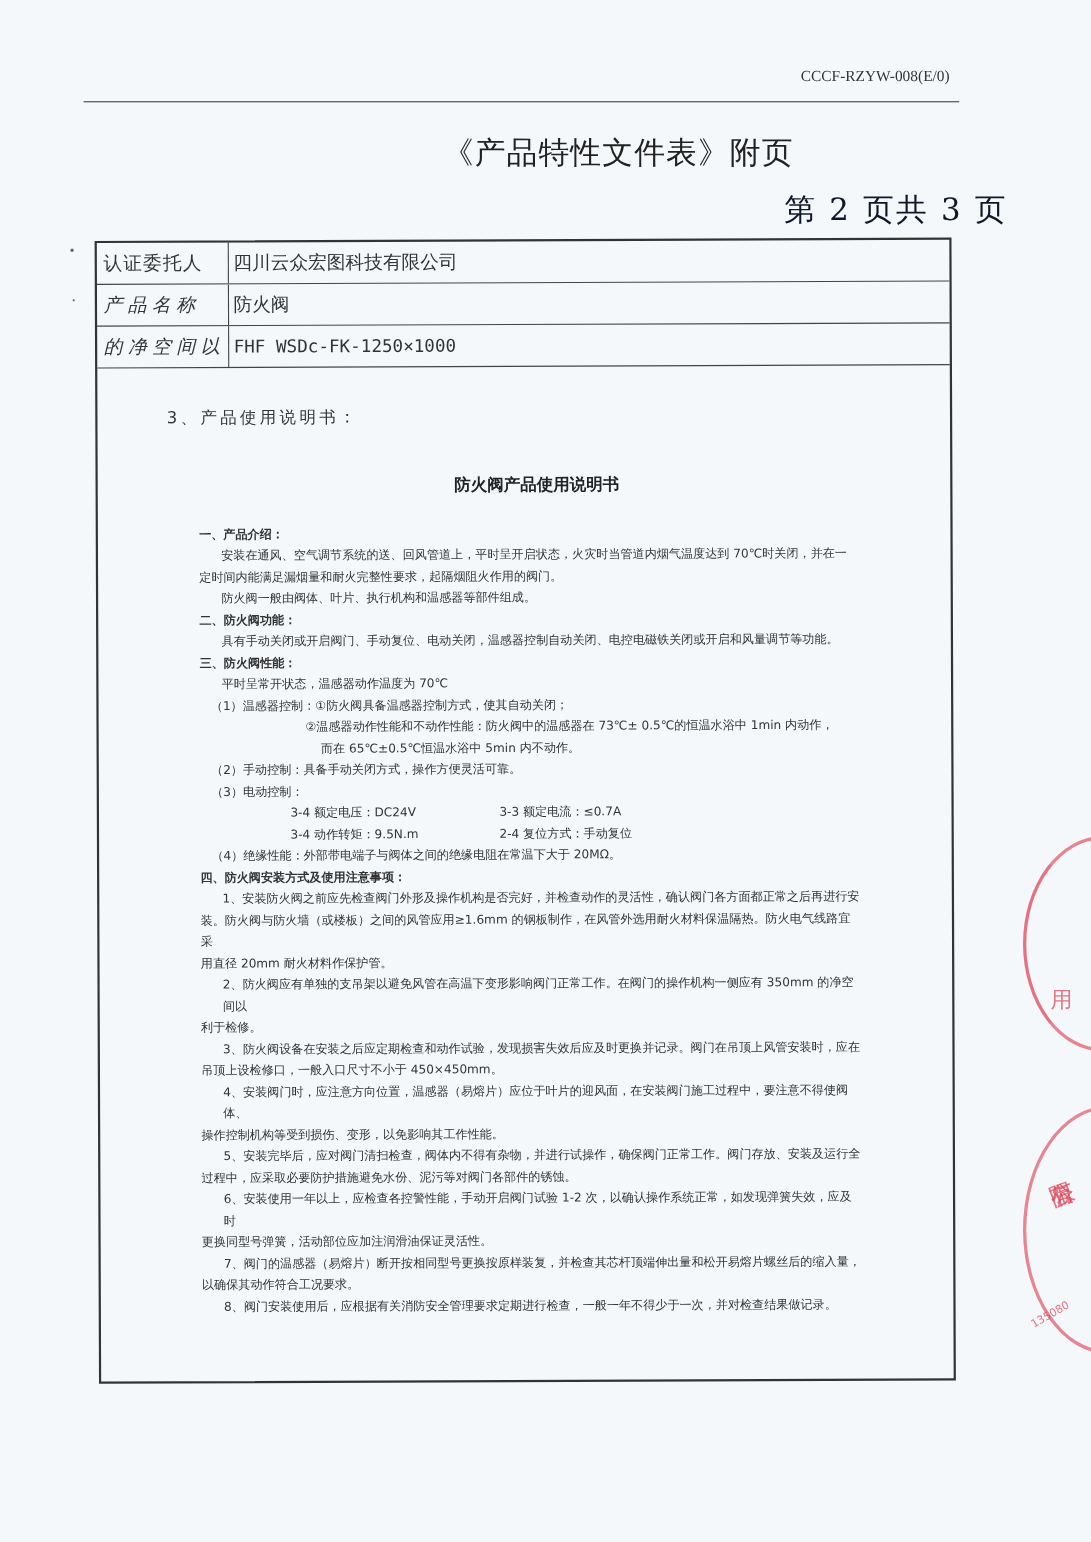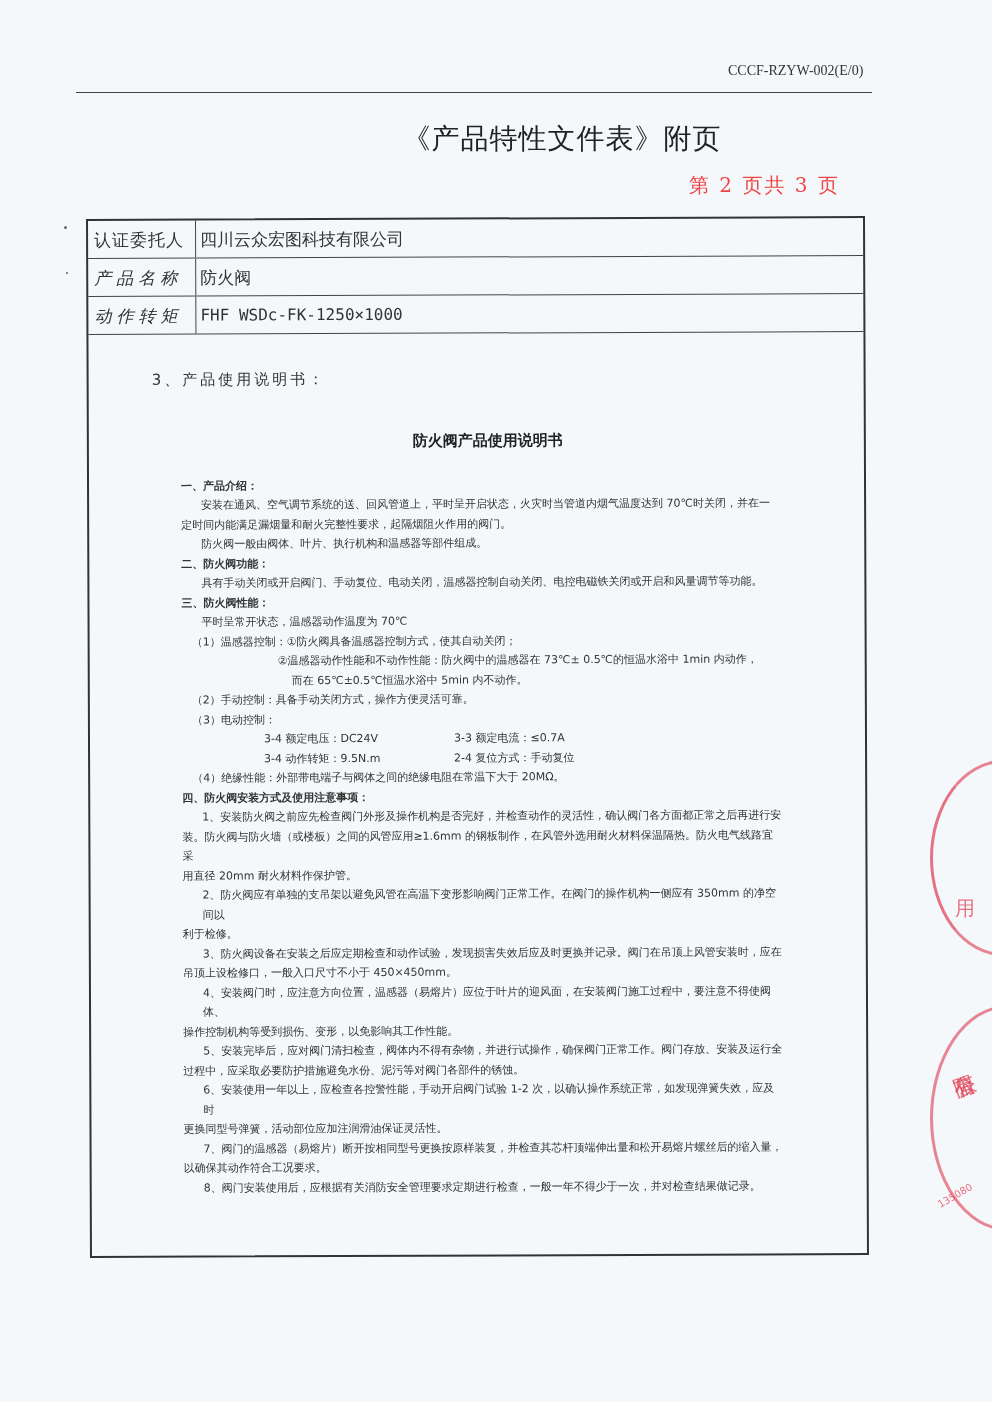--- a/index.html
+++ b/index.html
@@ -16,33 +16,33 @@
   .header-rule {
     position: absolute; left: 76px; top: 92px; width: 796px; height: 0;
     border-top: 1.5px solid #444;
   }
   .title {
     position: absolute; left: 0; width: 992px; top: 120px; text-align: center;
     font-size: 28px; color: #222; letter-spacing: 1px;
   }
   .title span { margin-left: 132px; }
   .page-no {
-    position: absolute; left: 689px; top: 172px; font-size: 20px; color: #ef4444;
+    position: absolute; left: 713px; top: 172px; font-size: 28px; color: #0f172a;
     letter-spacing: 2px;
   }
   .form-table {
     position: absolute; left: 86px; top: 219px; width: 779px; height: 1039px;
     border: 2px solid #333; box-sizing: border-box;
     transform: rotate(-0.22deg); transform-origin: left top;
   }
   .row {
     display: flex; height: 38px; border-bottom: 1.5px solid #444; box-sizing: border-box;
   }
   .row .label {
-    width: 108px; border-right: 1.5px solid #444; box-sizing: border-box;
+    width: 120px; border-right: 1.5px solid #444; box-sizing: border-box;
     font-size: 17px; line-height: 38px; padding-left: 6px; letter-spacing: 1px; color: #333;
     font-family: "DejaVu Sans", sans-serif;
   }
   .row .label.spaced { letter-spacing: 5px; font-style: italic; }
   .row .value {
     flex: 1; font-size: 17px; line-height: 38px; padding-left: 4px; color: #333;
     font-family: "DejaVu Sans", sans-serif;
   }
   .row .value.mono { font-family: "DejaVu Sans Mono", monospace; font-size: 16px; }
   .section-label {
@@ -74,39 +74,39 @@
   .stamp1 { left: 930px; top: 760px; width: 140px; height: 190px; border-left-color: rgba(225,70,90,0.75); }
   .stamp2 { left: 930px; top: 1005px; width: 150px; height: 220px; }
   .stamp-text {
     position: absolute; color: rgba(225,70,90,0.75); font-family: "DejaVu Sans", sans-serif;
   }
   .speck { position: absolute; width: 3px; height: 3px; background: #666; border-radius: 50%; }
 </style>
 </head>
 <body>
 
-<div class="doc-code">CCCF-RZYW-002(E/0)</div>
+<div class="doc-code">CCCF-RZYW-008(E/0)</div>
 <div class="header-rule"></div>
 <div class="title"><span>《产品特性文件表》附页</span></div>
 <div class="page-no">第 2 页共 3 页</div>
 
 <div class="speck" style="left:64px;top:226px;"></div>
 <div class="speck" style="left:66px;top:272px;width:2px;height:2px;"></div>
 
 <div class="form-table">
   <div class="row">
     <div class="label">认证委托人</div>
     <div class="value">四川云众宏图科技有限公司</div>
   </div>
   <div class="row">
     <div class="label spaced">产品名称</div>
     <div class="value">防火阀</div>
   </div>
   <div class="row">
-    <div class="label spaced">动作转矩</div>
+    <div class="label spaced">的净空间以</div>
     <div class="value mono">FHF WSDc-FK-1250×1000</div>
   </div>
 
   <div class="section-label">3、产品使用说明书：</div>
 
   <div class="manual">
     <div class="manual-title">防火阀产品使用说明书</div>
 
     <p class="h">一、产品介绍：</p>
     <p class="ind1">安装在通风、空气调节系统的送、回风管道上，平时呈开启状态，火灾时当管道内烟气温度达到 70℃时关闭，并在一</p>

